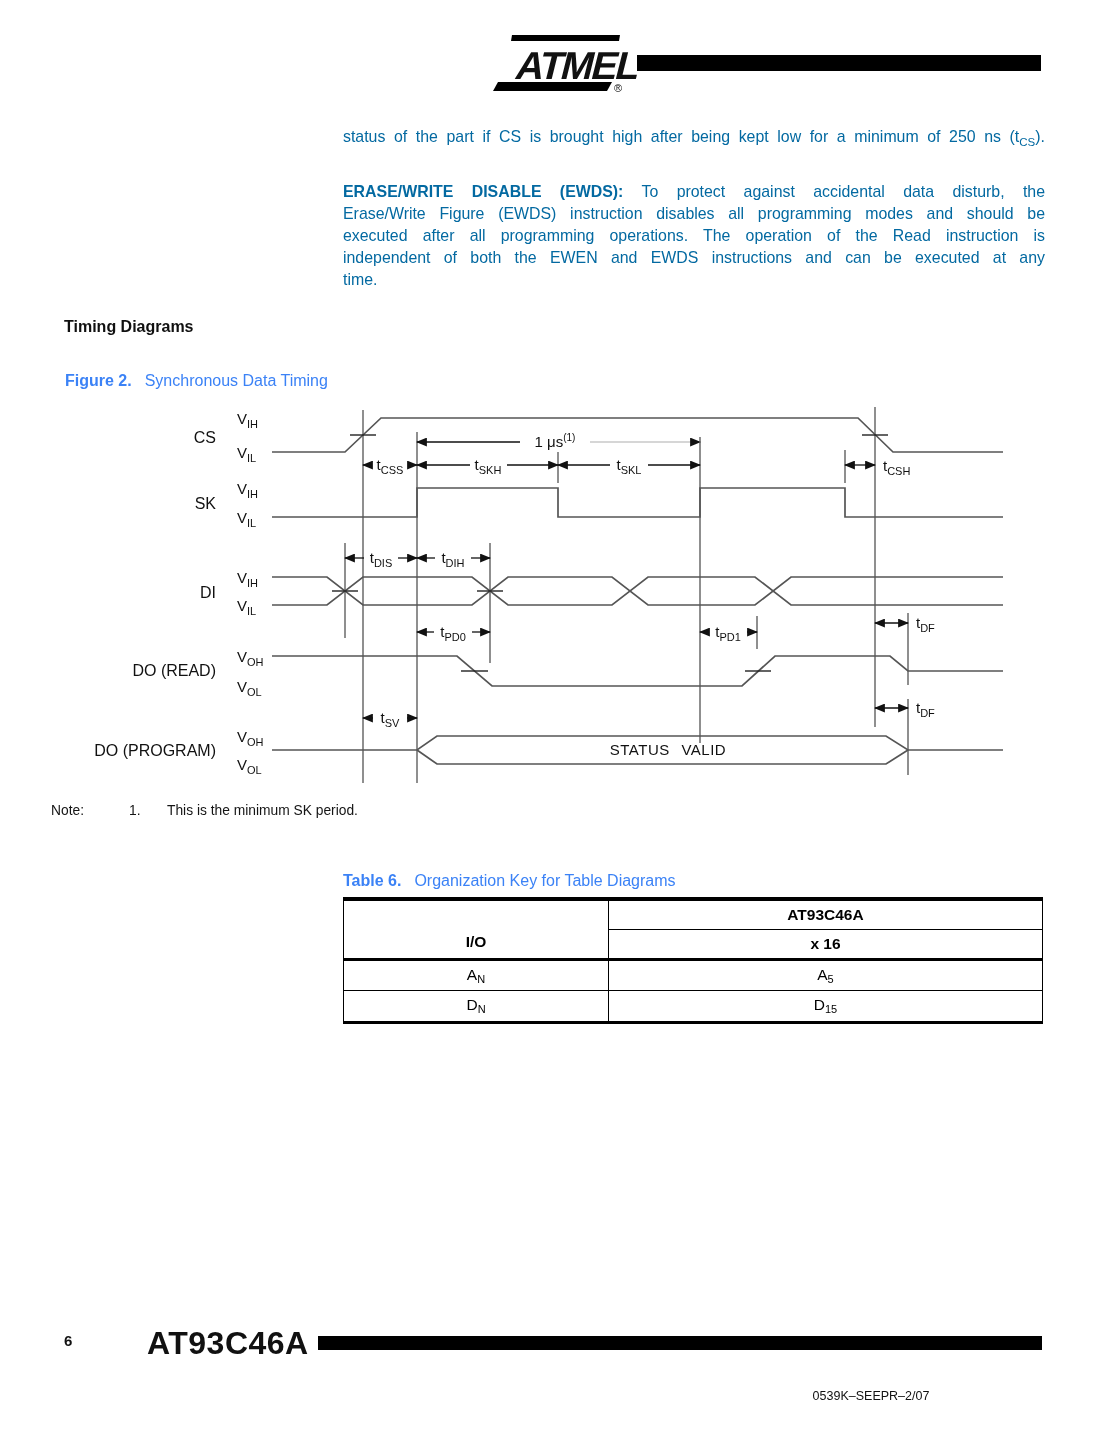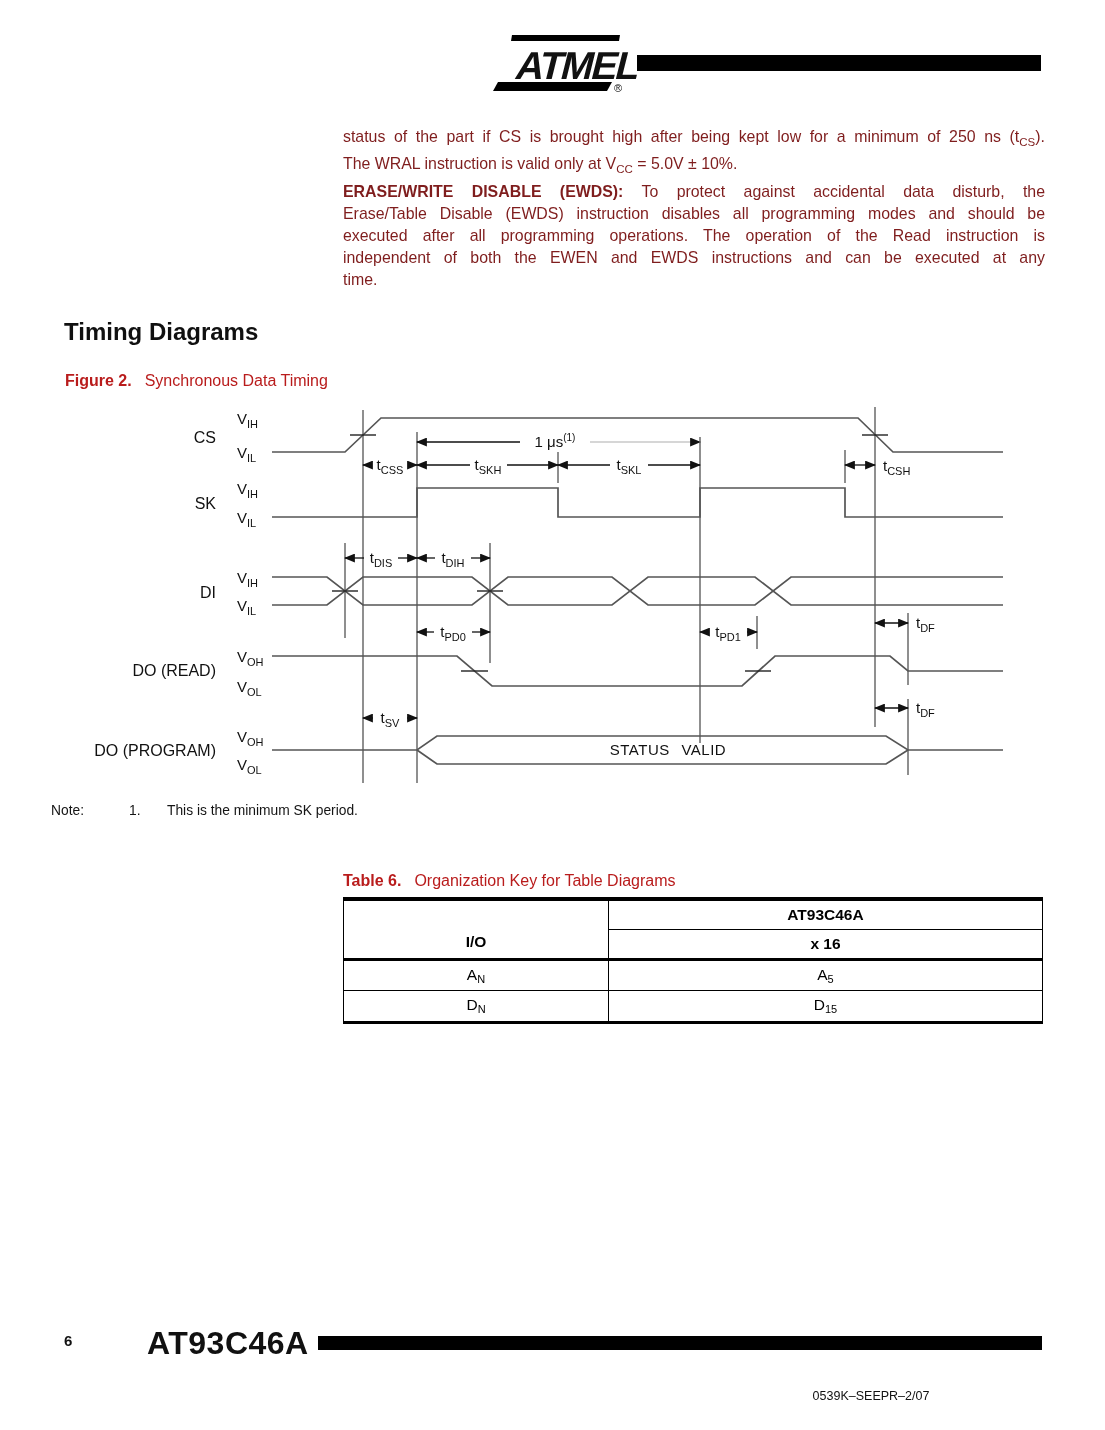--- a/index.html
+++ b/index.html
@@ -4,25 +4,25 @@
 <style>
   * { margin:0; padding:0; box-sizing:border-box; }
   body { background:#888; font-family:"Liberation Sans", sans-serif; }
   .page {
     position:relative; width:1105px; height:1430px; margin:0 auto;
     background:#ffffff; color:#111; overflow:hidden;
     font-family:"Liberation Sans", sans-serif;
   }
   .abs { position:absolute; }
   .b { font-weight:bold; }
-  .body-text { font-size:15.9px; line-height:22px; width:702px; color:#7f1d1d; }
+  .body-text { font-size:15.9px; line-height:22px; width:702px; color:#0369a1; }
   .jline { text-align:justify; text-align-last:justify; }
   .ss { font-size:11.5px; vertical-align:-3.5px; }
-  .section-heading { font-size:24px; font-weight:bold; color:#101010; }
-  .fig-cap, .tab-cap { font-size:16px; color:#b91c1c; }
+  .section-heading { font-size:16px; font-weight:bold; color:#101010; }
+  .fig-cap, .tab-cap { font-size:16px; color:#3b82f6; }
   .fig-cap .rest, .tab-cap .rest { margin-left:13px; }
   .note-row { font-size:13.8px; color:#141414; }
   .bar { background:#000; }
 
   table.t6 {
     position:absolute; left:343px; top:897px; width:699px;
     border-collapse:collapse; table-layout:fixed;
     font-size:15.5px; color:#000;
     border-top:4px solid #000; border-bottom:3px solid #000;
     border-left:1px solid #000; border-right:1px solid #000;
@@ -59,26 +59,25 @@
     <g transform="skewX(-14)">
       <text x="36" y="49" font-size="39" font-weight="bold" letter-spacing="-2">ATMEL</text>
     </g>
     <path d="M8,52 L122,52 L117,61 L3,61 Z" fill="#000"></path>
     <text x="124" y="62" font-size="11">®</text>
   </svg>
   <div class="abs bar" style="left:637px; top:55px; width:404px; height:16px;"></div>
 
   <div class="abs body-text" style="left:343px; top:126px;">
     <div class="jline"><span>status of the part if CS is brought high after being kept low for a minimum of 250 ns (t</span><span class="ss">CS</span><span>).</span></div>
-    <div><span>The WRAL instruction is valid only at V</span><span class="ss">CC</span><span> = 5.0V ± 10%.</span></div>
   </div>
 
   <div class="abs body-text" style="left:343px; top:181px;">
     <div class="jline"><span class="b">ERASE/WRITE DISABLE (EWDS):</span><span> To protect against accidental data disturb, the</span></div>
-    <div class="jline"><span>Erase/Table Disable (EWDS) instruction disables all programming modes and should be</span></div>
+    <div class="jline"><span>Erase/Write Figure (EWDS) instruction disables all programming modes and should be</span></div>
     <div class="jline"><span>executed after all programming operations. The operation of the Read instruction is</span></div>
     <div class="jline"><span>independent of both the EWEN and EWDS instructions and can be executed at any</span></div>
     <div><span>time.</span></div>
   </div>
 
   <div class="abs section-heading" style="left:64px; top:318px;">Timing Diagrams</div>
 
   <div class="abs fig-cap" style="left:65px; top:372px;">
     <span class="b">Figure 2.</span><span class="rest">Synchronous Data Timing</span>
   </div>

